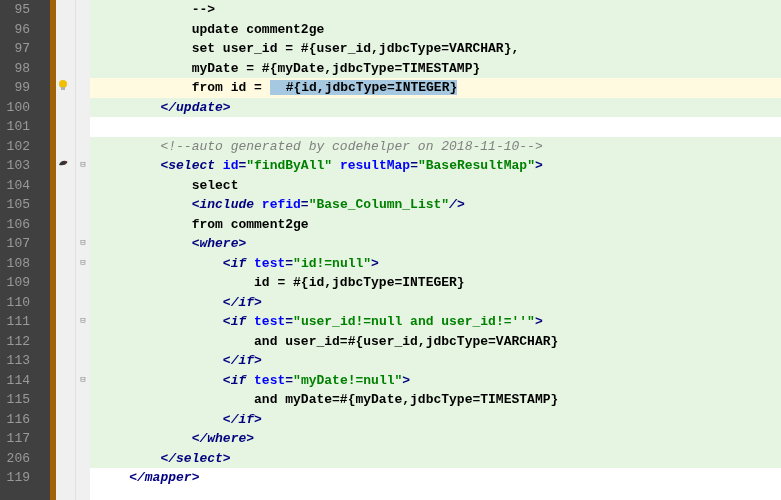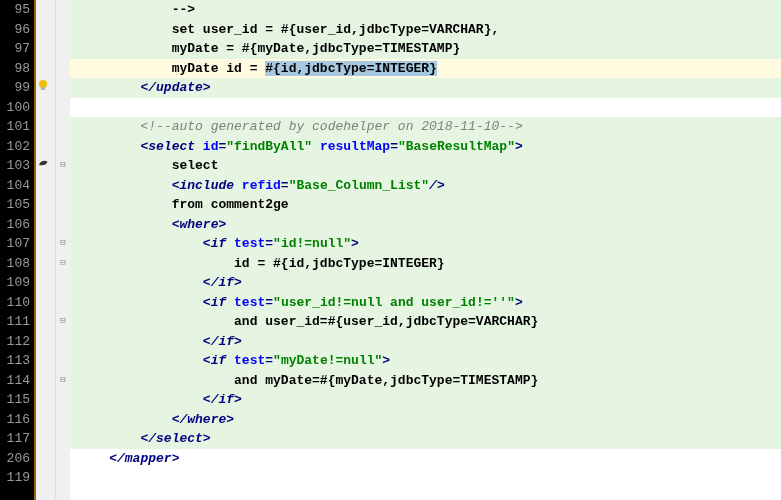--- a/index.html
+++ b/index.html
@@ -6,26 +6,26 @@
 body {
   font-family: "Consolas", "Monaco", "Courier New", monospace;
   font-size: 13px;
   background: #ffffff;
   width: 781px;
   height: 500px;
   overflow: hidden;
 }
 .editor { display: flex; height: 100%; }
 .gutter {
-  background: #000000;
+  background: #404040;
   text-align: right;
   color: #999999;
   user-select: none;
-  padding-right: 4px;
-  border-right: 2px solid #a16207;
+  padding-right: 20px;
+  border-right: 6px solid #a16207;
   flex-shrink: 0;
 }
 .line-num {
   height: 19.5px;
   line-height: 19.5px;
   padding-left: 4px;
   width: 30px;
 }
 .icon-gutter {
   width: 20px;
@@ -62,21 +62,21 @@
   padding-left: 8px;
   position: relative;
 }
 .bg-added { background: #e6f5e1; }
 .bg-highlight { background: #fffae0; }
 .tag { color: #000080; font-weight: bold; font-style: italic; }
 .attr-name { color: #0000ff; font-weight: bold; }
 .attr-val { color: #008000; font-weight: bold; }
 .text { color: #000000; font-weight: bold; }
 .comment { color: #808080; font-style: italic; }
-.sel { background: #a6c8e0; }
+.sel { background: #a6c8e0; padding-left: 16px; }
 svg { display: block; }
 </style>
 </head>
 <body>
 
 <div class="editor">
   <div class="gutter" id="gutter">
       <div class="line-num">95</div>
       <div class="line-num">96</div>
       <div class="line-num">97</div>
@@ -162,23 +162,24 @@
       <div class="fold-cell"></div>
       <div class="fold-cell">⊟</div>
       <div class="fold-cell"></div>
       <div class="fold-cell"></div>
       <div class="fold-cell"></div>
       <div class="fold-cell"></div>
       <div class="fold-cell"></div>
     </div>
   <div class="code-area" id="code-area">
       <div class="code-line bg-added">            <span class="text">--&gt;</span></div>
+      <div class="code-line bg-added">            <span class="text">update comment2ge</span></div>
       <div class="code-line bg-added">            <span class="text">set user_id = #{user_id,jdbcType=VARCHAR},</span></div>
       <div class="code-line bg-added">            <span class="text">myDate = #{myDate,jdbcType=TIMESTAMP}</span></div>
-      <div class="code-line bg-highlight">            <span class="text">myDate id = </span><span class="sel text">#{id,jdbcType=INTEGER}</span></div>
+      <div class="code-line bg-highlight">            <span class="text">from id = </span><span class="sel text">#{id,jdbcType=INTEGER}</span></div>
       <div class="code-line bg-added">        <span class="tag">&lt;/update&gt;</span></div>
       <div class="code-line"></div>
       <div class="code-line bg-added">        <span class="comment">&lt;!--auto generated by codehelper on 2018-11-10--&gt;</span></div>
       <div class="code-line bg-added">        <span class="tag">&lt;select </span><span class="attr-name">id</span><span class="tag">=</span><span class="attr-val">"findByAll"</span><span class="tag"> </span><span class="attr-name">resultMap</span><span class="tag">=</span><span class="attr-val">"BaseResultMap"</span><span class="tag">&gt;</span></div>
       <div class="code-line bg-added">            <span class="text">select</span></div>
       <div class="code-line bg-added">            <span class="tag">&lt;include </span><span class="attr-name">refid</span><span class="tag">=</span><span class="attr-val">"Base_Column_List"</span><span class="tag">/&gt;</span></div>
       <div class="code-line bg-added">            <span class="text">from comment2ge</span></div>
       <div class="code-line bg-added">            <span class="tag">&lt;where&gt;</span></div>
       <div class="code-line bg-added">                <span class="tag">&lt;if </span><span class="attr-name">test</span><span class="tag">=</span><span class="attr-val">"id!=null"</span><span class="tag">&gt;</span></div>
       <div class="code-line bg-added">                    <span class="text">id = #{id,jdbcType=INTEGER}</span></div>

